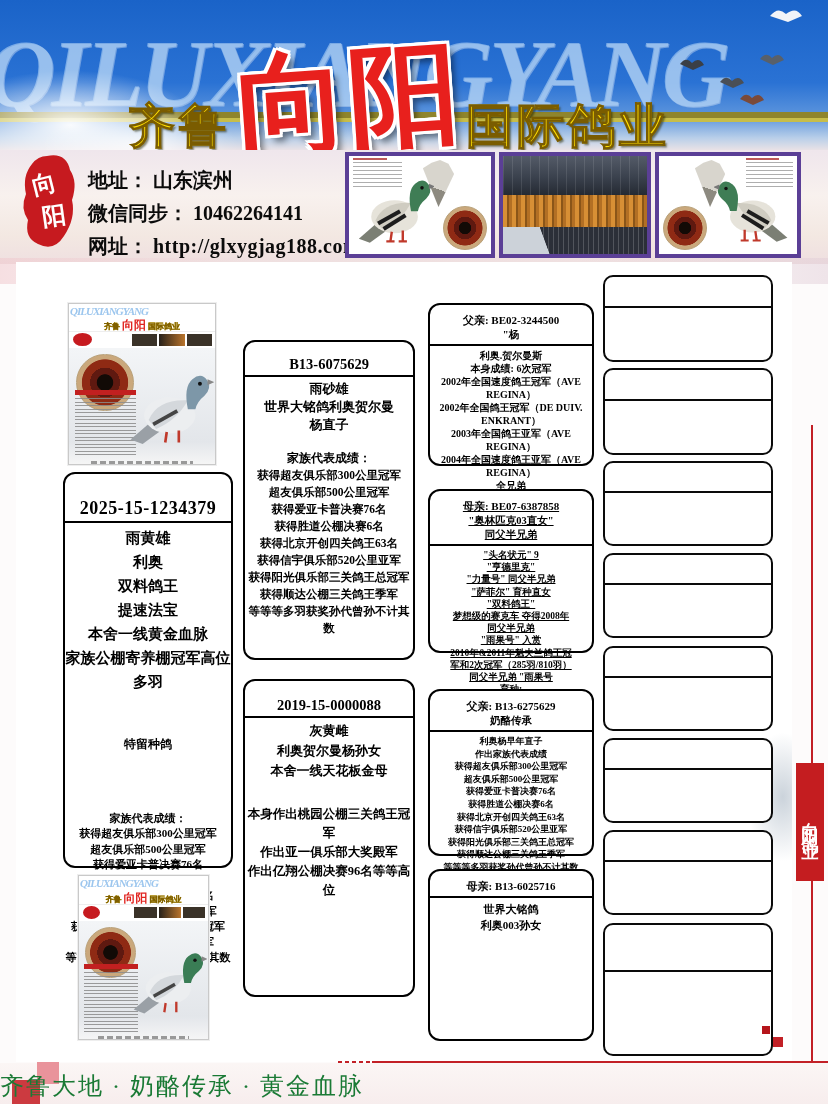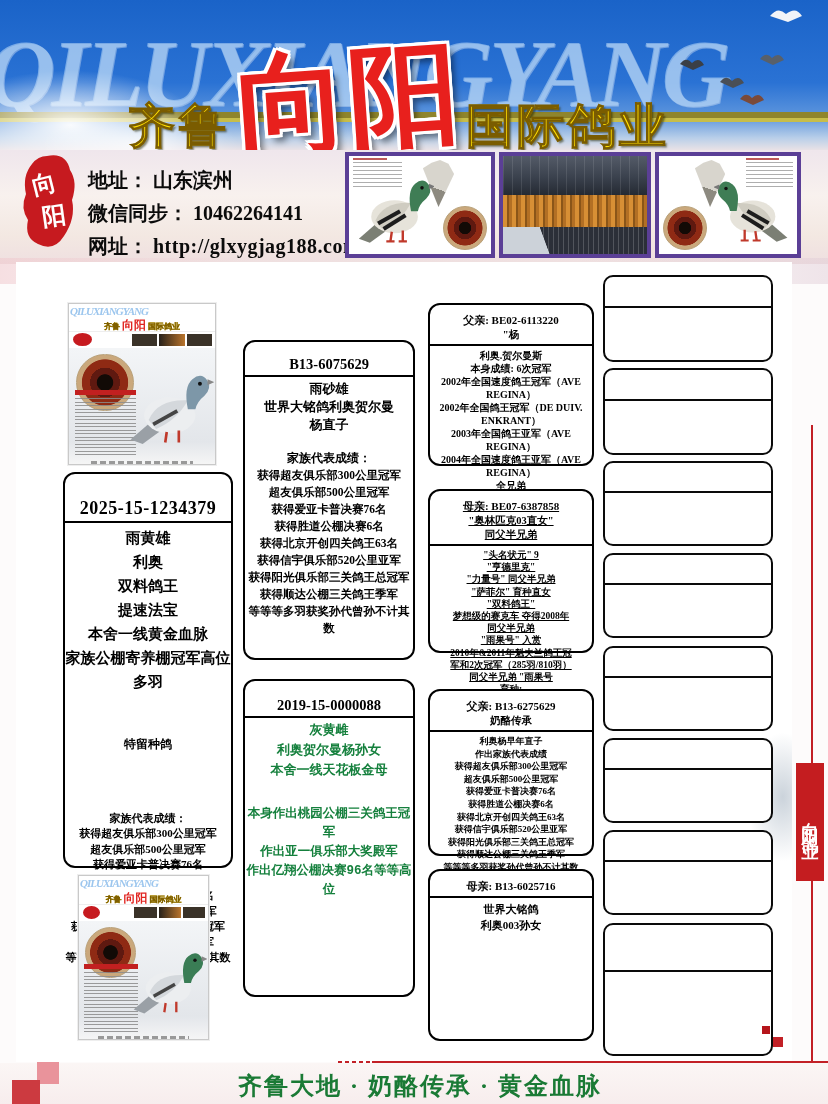--- a/index.html
+++ b/index.html
@@ -68,21 +68,21 @@
 
   
   #fbox{left:227px;top:78px;width:172px;height:320px;padding-top:14px;}
   #fbox .bid{font-size:14.5px;}
   #fbox .big{font-size:13px;line-height:18px;}
   #fbox .achtitle{margin-top:16px;font-size:12px;font-weight:700;}
   #fbox .ach{font-size:11.5px;line-height:17px;font-weight:700;}
 
   #mbox{left:227px;top:417px;width:172px;height:318px;padding-top:16px;}
   #mbox .bid{font-size:14.5px;}
-  #mbox .red{color:#15803d;font-family:Liberation Mono, monospace;}
+  #mbox .red{color:#000000;}
   #mbox .big{font-size:13px;line-height:20px;}
   #mbox .ach{font-size:12.5px;line-height:19px;font-weight:700;margin-top:24px;}
 
   
   .gp{left:412px;width:166px;padding-top:8px;}
   .gp .lbl{font-size:11px;}
   .gp .sub{font-size:10.5px;font-weight:700;}
   .gp .body{font-size:10px;line-height:13px;font-weight:700;}
   #gp1{top:41px;height:163px;}
   #gp2{top:227px;height:164px;text-decoration:underline;}
@@ -123,22 +123,22 @@
   #sidebanner{position:absolute;left:796px;top:763px;width:28px;height:118px;background:#c41d20;color:#fff;
     writing-mode:vertical-rl;text-orientation:upright;font-size:17px;font-weight:700;letter-spacing:7px;
     display:flex;align-items:center;justify-content:center;}
   #hline{position:absolute;left:372px;top:1061px;width:456px;height:2px;background:#c22026;}
   #hline-dash{position:absolute;left:338px;top:1061px;width:32px;height:2px;
     background:repeating-linear-gradient(90deg,#c22026 0 4px,transparent 4px 7px);}
   .sq{position:absolute;}
 
   
   #footer-band{position:absolute;left:0;top:1063px;width:828px;height:41px;background:linear-gradient(180deg,#fbf6f5,#f7eded);}
-  #slogan{position:absolute;left:0;top:1070px;width:800px;text-align:center;font-size:24px;font-weight:700;
-    color:#1a7a35;letter-spacing:2px;padding-left:20px;}
+  #slogan{position:absolute;left:0;top:1070px;width:800px;font-size:24px;font-weight:400;
+    color:#1a7a35;letter-spacing:2px;}
 </style>
 </head>
 <body>
 
 <div id="page">
 
   <div id="header">
     <div class="watermark">QILUXIANGYANG</div>
     <div class="horizon"></div>
     <div class="cloud" style="left:-60px;top:70px;width:260px;height:110px;"></div>
@@ -357,21 +357,21 @@
           <div class="line">本舍一线天花板金母</div>
         </div>
       <div class="ach red">
           <div class="line">本身作出桃园公棚三关鸽王冠军</div>
           <div class="line">作出亚一俱乐部大奖殿军</div>
           <div class="line">作出亿翔公棚决赛96名等等高位</div>
         </div>
     </div>
 
     <div class="pbox gp" id="gp1">
-      <div class="pbox-head lbl">父亲: BE02-6113220</div>
+      <div class="pbox-head lbl">父亲: BE02-3244500</div>
       <div class="sub">"杨</div>
       <div class="pbox-div"></div>
       <div class="body">
           <div class="line">利奥.贺尔曼斯</div>
           <div class="line">本身成绩: 6次冠军</div>
           <div class="line">2002年全国速度鸽王冠军（AVE REGINA）</div>
           <div class="line">2002年全国鸽王冠军（DE DUIV. ENKRANT）</div>
           <div class="line">2003年全国鸽王亚军（AVE REGINA）</div>
           <div class="line">2004年全国速度鸽王亚军（AVE REGINA）</div>
           <div class="line">全兄弟</div>

